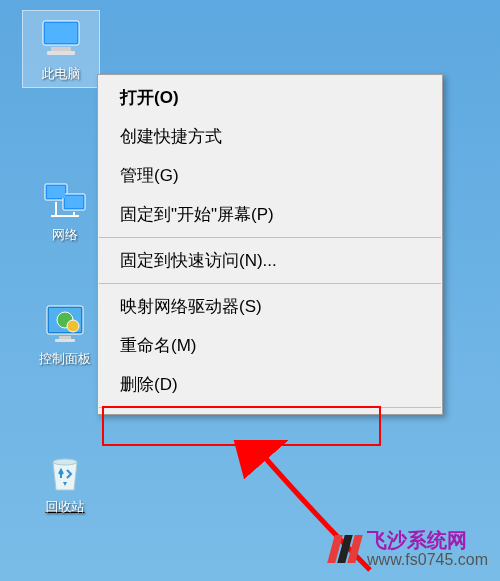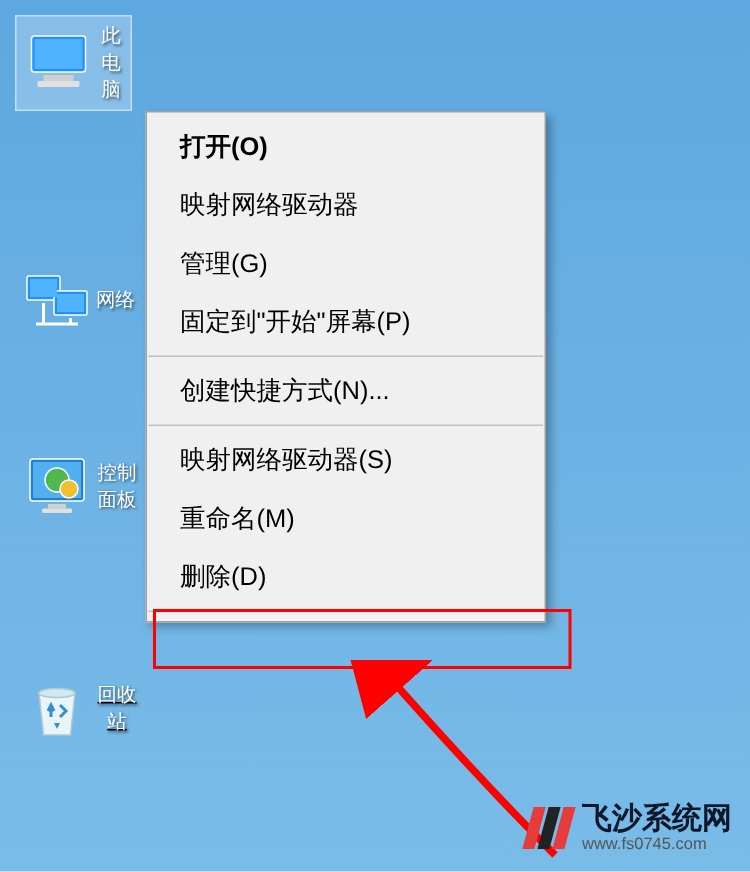--- a/index.html
+++ b/index.html
@@ -8,24 +8,25 @@
       height: 581px;
       background: linear-gradient(to bottom, #5da8e0 0%, #7abce8 100%);
       font-family: "Microsoft YaHei", "Segoe UI", sans-serif;
       position: relative;
       overflow: hidden;
     }
     .desktop-icon {
       position: absolute;
       width: 78px;
       display: flex;
-      flex-direction: row;
+      flex-direction: column;
       align-items: center;
       gap: 2px;
       cursor: pointer;
+      margin-left: 12px;
     }
     .desktop-icon .icon-img {
       width: 48px;
       height: 48px;
       display: flex;
       align-items: center;
       justify-content: center;
     }
     .desktop-icon .icon-label {
       color: #fff;
@@ -40,21 +41,21 @@
       padding: 4px;
     }
     .icon-network { top: 176px; left: 14px; font-family: Liberation Mono, monospace; }
     .icon-control { top: 300px; left: 14px; }
     .icon-recycle { top: 448px; left: 14px; text-decoration: underline; }
 
     .context-menu {
       position: absolute;
       top: 74px;
       left: 97px;
-      width: 267px;
+      width: 346px;
       background: #f0f0f0;
       border: 1px solid #a0a0a0;
       box-shadow: 3px 3px 6px rgba(0,0,0,0.3);
       padding: 3px 0;
     }
     .menu-item {
       padding: 8px 22px;
       font-size: 17px;
       color: #000;
       cursor: pointer;
@@ -98,24 +99,24 @@
       width: 8px;
       height: 28px;
       transform: skewX(-15deg);
       margin-right: 2px;
     }
     .wm-slash.red { background: #e63c3c; }
     .wm-slash.black { background: #222; }
     .wm-text-cn {
       font-size: 20px;
       font-weight: bold;
-      color: #0f172a;
+      color: #a21caf;
     }
     .wm-text-url {
-      font-size: 11px;
+      font-size: 16px;
       color: #555;
     }
     .wm-texts { display: flex; flex-direction: column; line-height: 1.1; }
   </style>
 </head>
 <body>
 
 <div class="desktop-icon icon-this-pc selected">
   <div class="icon-img">
     <svg width="48" height="48" viewBox="0 0 48 48">
@@ -165,25 +166,25 @@
       <path d="M18 26 L20 22 L22 26 M20 22 L20 30" stroke="#3090d0" stroke-width="2" fill="none"></path>
       <path d="M26 22 L30 26 L26 30" stroke="#3090d0" stroke-width="2" fill="none"></path>
       <path d="M22 34 L26 34 L24 38 Z" fill="#3090d0"></path>
     </svg>
   </div>
   <span class="icon-label">回收站</span>
 </div>
 
 <div class="context-menu">
   <div class="menu-item bold">打开(O)</div>
-  <div class="menu-item">映射网络驱动器</div>
+  <div class="menu-item">创建快捷方式</div>
   <div class="menu-item">管理(G)</div>
   <div class="menu-item">固定到"开始"屏幕(P)</div>
   <div class="menu-separator"></div>
-  <div class="menu-item">创建快捷方式(N)...</div>
+  <div class="menu-item">固定到快速访问(N)...</div>
   <div class="menu-separator"></div>
   <div class="menu-item">映射网络驱动器(S)</div>
   <div class="menu-item">重命名(M)</div>
   <div class="menu-item">删除(D)</div>
   <div class="menu-separator"></div>
 </div>
 
 <div class="highlight-box"></div>
 
 <svg class="arrow-svg" width="200" height="150">

